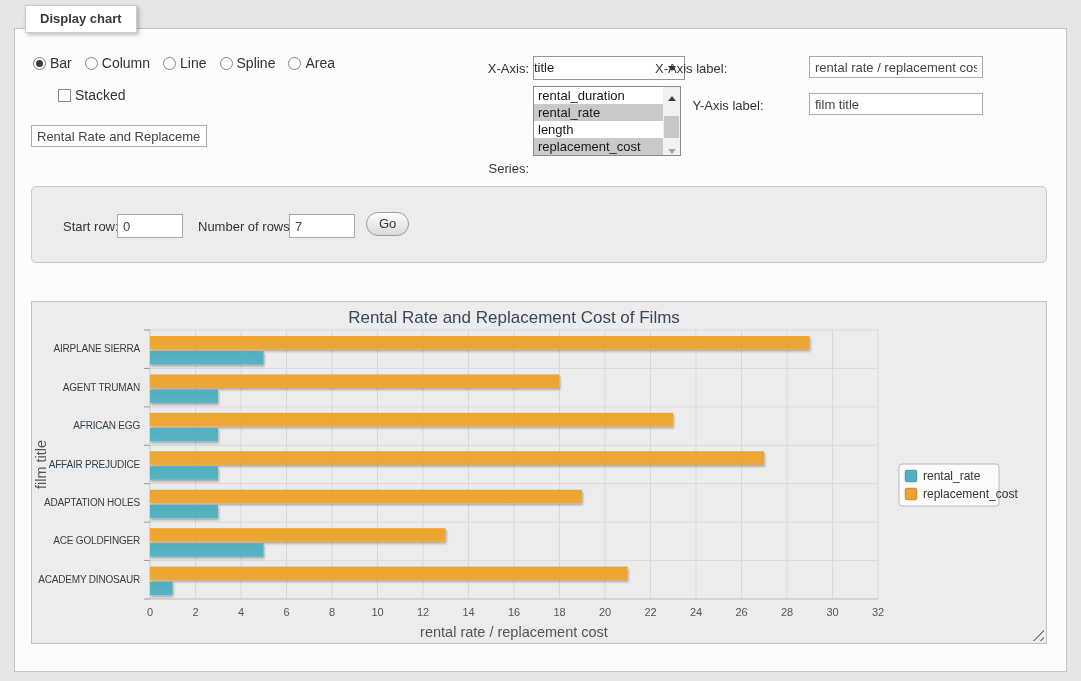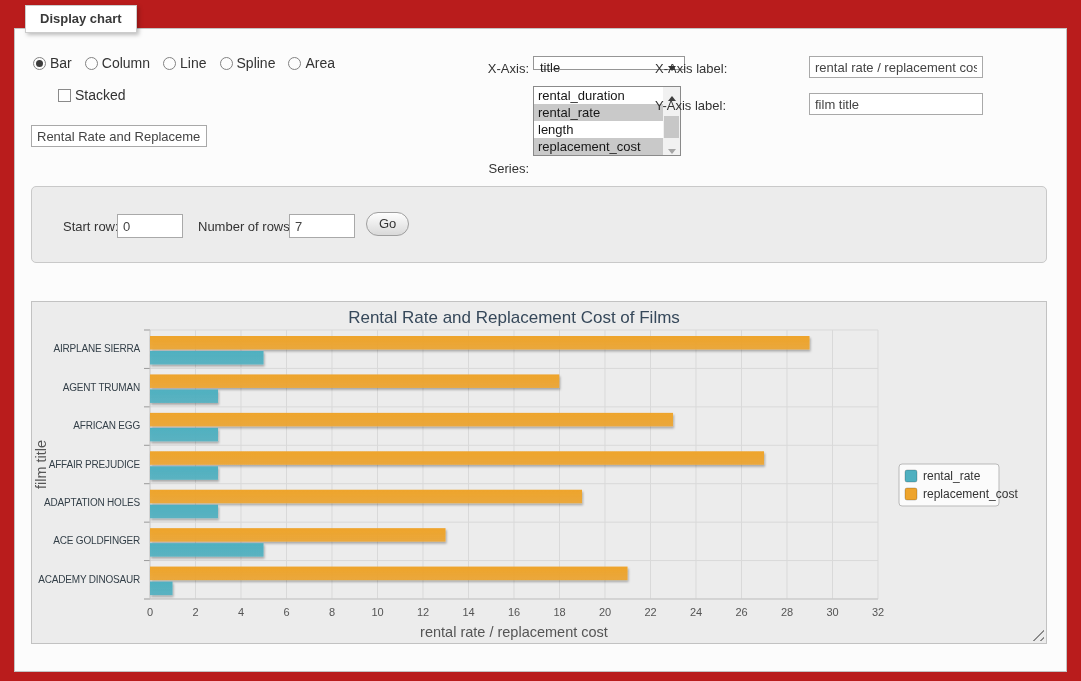--- a/index.html
+++ b/index.html
@@ -1,17 +1,17 @@
 <!DOCTYPE html>
 <html><head>
 <meta charset="utf-8">
 <style>
   * { margin:0; padding:0; box-sizing:border-box; }
   body { background:#fff; font-family:"Liberation Sans", sans-serif; }
-  .page { position:relative; width:1081px; height:681px; background:#b91c1c; overflow:hidden; }
+  .page { position:relative; width:1081px; height:681px; background:#e5e5e5; overflow:hidden; }
 
   
   .fieldset { position:absolute; left:14px; top:28px; width:1053px; height:644px;
               border:1px solid #c3c3c3; background:#fcfcfc; }
   .legend-box { position:absolute; left:25px; top:5px; z-index:5; background:#fff;
                 border:1px solid #ccc; box-shadow:2px 2px 4px rgba(0,0,0,0.25);
                 padding:5px 14px 6px; font-size:13px; font-weight:bold; color:#3a3a3a; }
 
   .lbl { position:absolute; font-size:13px; color:#333; }
 
@@ -23,22 +23,22 @@
   .radio.checked::after { content:""; position:absolute; left:2px; top:2px; width:7px; height:7px;
            border-radius:50%; background:#3c3c3c; }
   .rlabel { font-size:14px; color:#333; margin-left:4px; }
   .stacked-row { position:absolute; left:15px; top:58px; display:flex; align-items:center;margin-left:28px; }
   .checkbox { width:13px; height:13px; border:1px solid #8a8a8a; background:#fefefe; display:inline-block; }
 
   input.txt { position:absolute; border:1px solid #a9a9a9; background:#fff; font-family:"Liberation Sans",sans-serif;
               font-size:13px; color:#444; padding:2px 5px; height:22px; }
 
   
-  .fselect { position:absolute; left:518px; top:27px; width:152px; height:14px; background:#fff;
-             border:1px solid #969696; font-size:13px; color:#222; line-height:22px; padding-left:6px; }
+  .fselect { position:absolute; left:518px; top:27px; width:152px; height:24px; background:#fff;
+             border:1px solid #969696; font-size:13px; color:#222; line-height:22px; }
   .fselect .arrow { position:absolute; right:8px; top:9px; width:0; height:0;
              border-left:4px solid transparent; border-right:4px solid transparent; border-top:5px solid #333; }
 
   
   .flist { position:absolute; left:518px; top:57px; width:148px; height:70px; background:#fff;
            border:1px solid #8a8a8a; overflow:hidden; }
   .flist .opts { position:absolute; left:0; top:0; right:17px; bottom:0; }
   .opt { height:17px; line-height:17px; font-size:13px; color:#161616; padding:0 4px;
          white-space:nowrap; overflow:hidden; }
   .opt.sel { background:#c9c9c9; }
@@ -123,21 +123,21 @@
       <div class="fscroll">
         <div class="sbtn up"><span class="tri-up"></span></div>
         <div class="sthumb"></div>
         <div class="sbtn down"><span class="tri-down"></span></div>
       </div>
     </div>
 
     <div class="lbl" style="left:640px; top:32px; width:146px; text-align:left;">X-Axis label:</div>
     <input class="txt" style="left: 794px; top: 27px; width: 174px;" value="rental rate / replacement cost">
 
-    <div class="lbl" style="left:640px; top:69px; width:146px; text-align:left;">Y-Axis label:</div>
+    <div class="lbl" style="left:640px; top:69px; width:146px; text-align:center;">Y-Axis label:</div>
     <input class="txt" style="left: 794px; top: 64px; width: 174px;" value="film title">
 
     <div class="rows-panel">
       <div class="lbl" style="left:31px; top:32px;">Start row:</div>
       <input class="txt" style="left: 85px; top: 27px;" value="0">
       <div class="lbl" style="left:166px; top:32px;">Number of rows:</div>
       <input class="txt" style="left: 257px; top: 27px;" value="7">
       <button class="go-btn">Go</button>
     </div>
 

